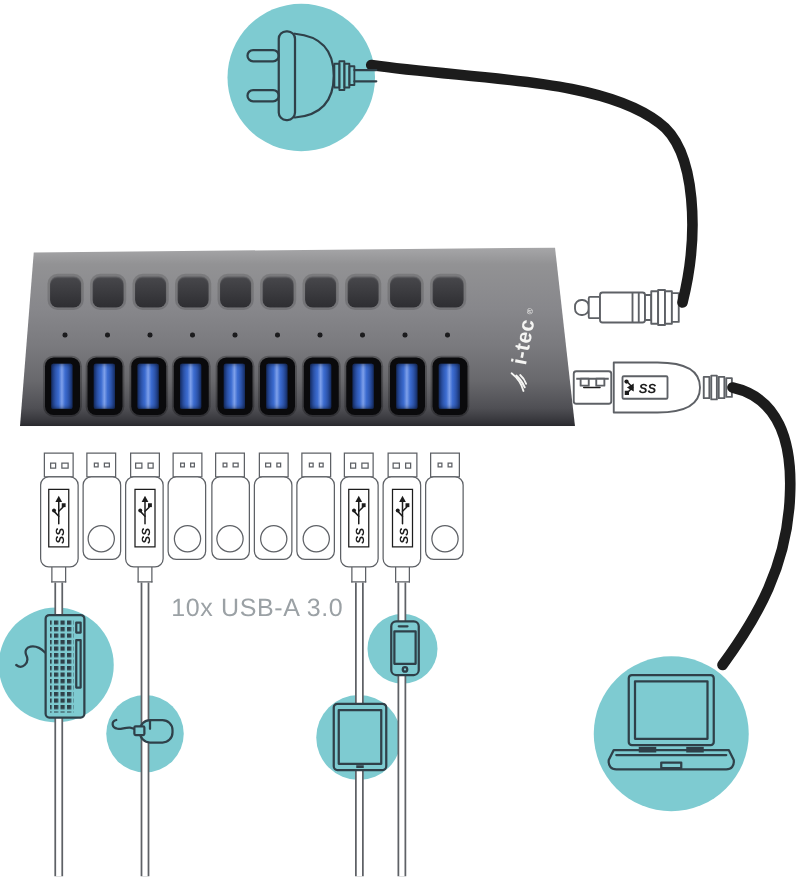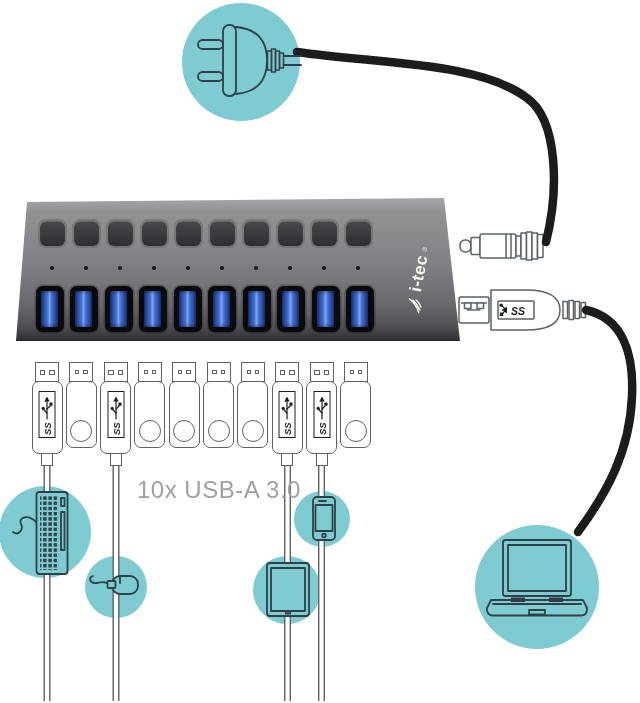--- a/index.html
+++ b/index.html
@@ -54,21 +54,21 @@
        border-radius:7px;background:#fff}
   .plug.ss-cable .pbody{height:73px}
   .plug .loop{position:absolute;left:50%;bottom:5px;transform:translateX(-50%);width:22px;height:22px;
        border:1.6px solid var(--outline,#5E6166);border-radius:50%;background:#fff}
   .plug .sslabel{position:absolute;left:50%;top:9px;transform:translateX(-50%);width:17px;height:47px;
        border:1.3px solid #1c1c1c;display:flex;align-items:center;justify-content:center;background:#fff}
   .plug .stem{width:12px;height:13px;margin:-1px auto 0;border:1.6px solid var(--outline,#5E6166);
        border-top:none;background:#fff}
 
   
-  #caption{position:absolute;left:137px;top:476px;z-index:6;font-size:24px;letter-spacing:.5px;
+  #caption{position:absolute;left:137px;top:476px;z-index:6;font-size:20px;letter-spacing:.5px;
        color:var(--caption-text,#9BA1A5)}
 </style>
 </head>
 <body>
 
 <div id="stage">
 
   <div class="circle" style="left:182px;top:3px;width:118px;height:118px"></div>
   <div class="circle" style="left:-1px;top:486px;width:92px;height:92px"></div>
   <div class="circle" style="left:85px;top:556px;width:62px;height:62px"></div>

